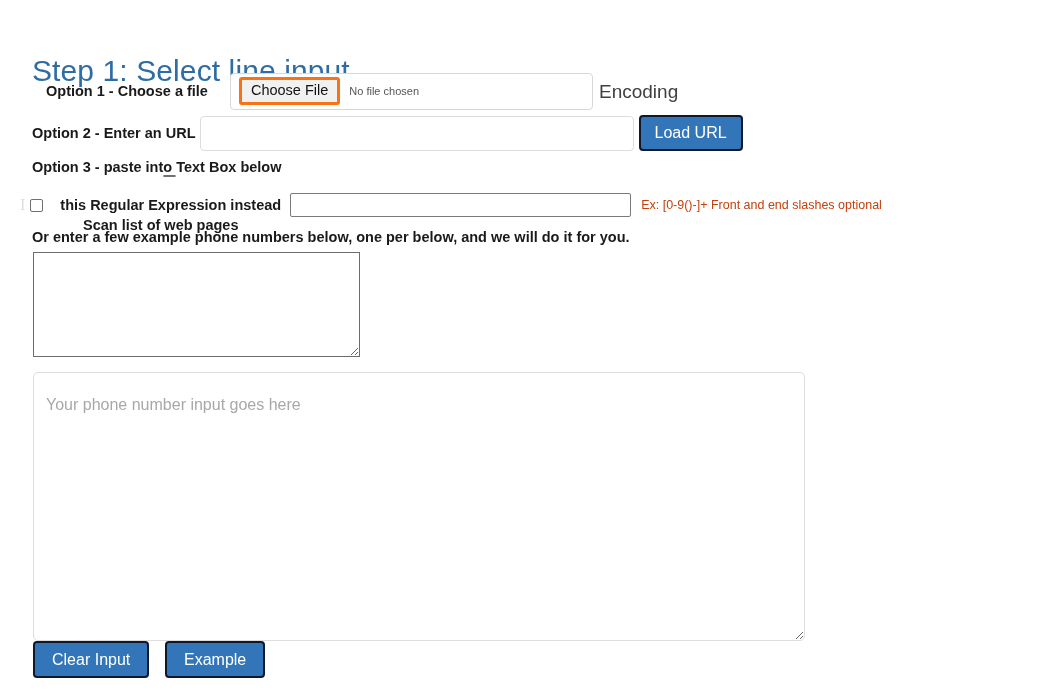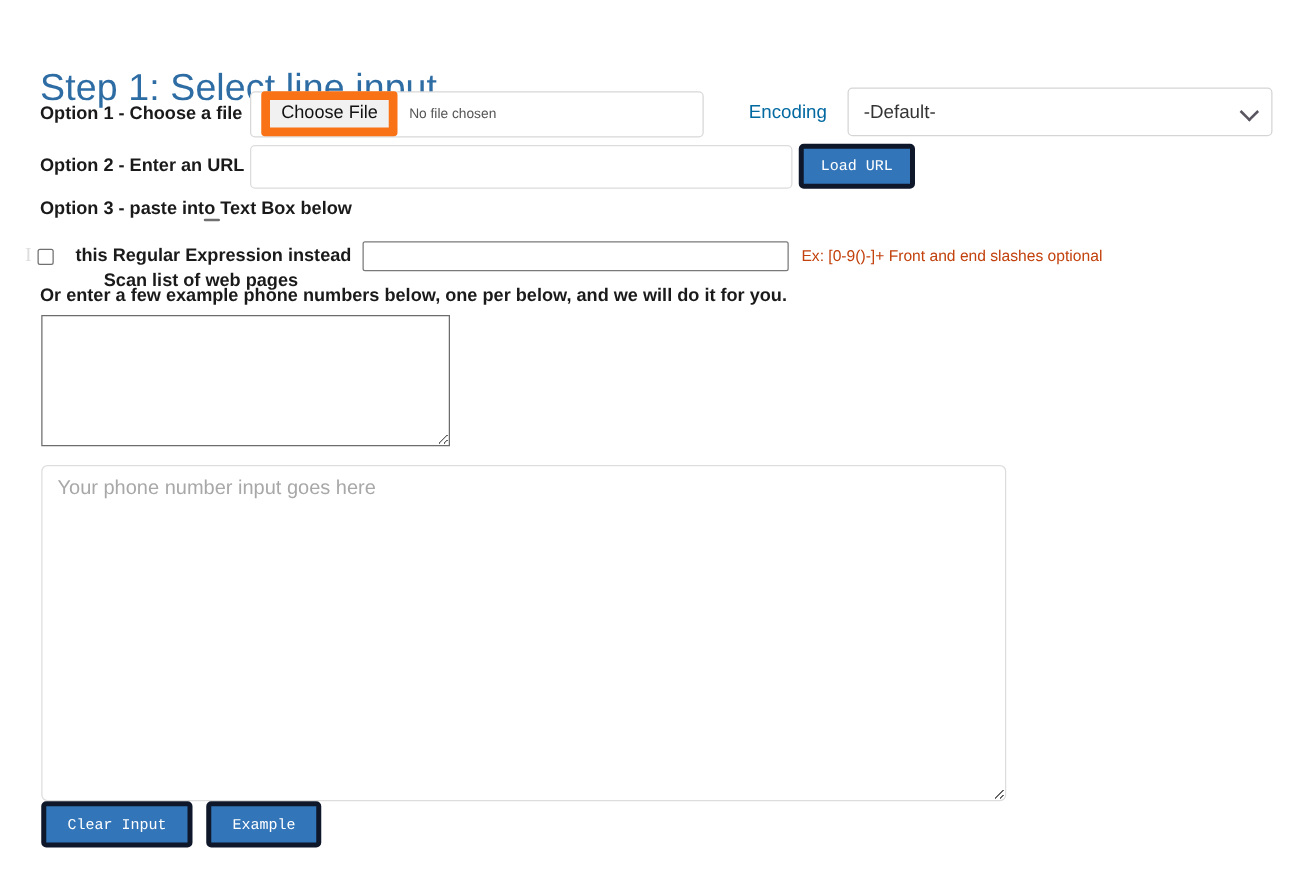--- a/index.html
+++ b/index.html
@@ -52,61 +52,62 @@
   }
   .lbl-plain {
     font-weight: normal;
     color: #333333;
     font-size: 15px;
     white-space: nowrap;
   }
 
   
   #row-file {
-    left: 32px;
+    left: 46px;
     top: 72px;
     height: 38px;
+    gap: 16px;
   }
   .file-control {
     box-sizing: border-box;
     margin-left: 6px;
     width: 363px;
     height: 37px;
     border: 1px solid #d8d8d8;
     border-radius: 4px;
     background: #fff;
     display: flex;
     align-items: center;
     padding: 0 8px;
   }
   .choose-file-btn {
     box-sizing: border-box;
     font-family: "Liberation Sans", sans-serif;
     font-size: 14.5px;
     color: #111;
     background: #f1f1f1;
-    border: 7px solid #f97316;
+    border: 3px solid #f97316;
     border-radius: 3px;
     padding: 2px 9px 3px 9px;
     line-height: 17px;
     white-space: nowrap;
   }
   .file-status {
     margin-left: 9px;
     color: #555555;
     font-size: 11px;
     white-space: nowrap;
   }
 
   #encoding-label {
     position: absolute;
     left: 599px;
     top: 81px;
-    font-size: 15px;
-    color: #0369a1;
+    font-size: 19px;
+    color: #404040;
     text-align: center;
   }
   .select-wrap {
     position: absolute;
     left: 678px;
     top: 70px;
     width: 340px;
     height: 39px;
   }
   .select-box {
@@ -149,26 +150,26 @@
     border-radius: 4px;
     background: #fff;
     font-family: "Liberation Sans", sans-serif;
     font-size: 14px;
     color: #333;
     padding: 0 10px;
     outline: none;
   }
   .btn {
     box-sizing: border-box;
-    font-family: Liberation Mono, monospace;
+    font-family: Liberation Sans, sans-serif;
     background: #3275b8;
-    border: 4px solid #0f172a;
+    border: 2px solid #0f172a;
     border-radius: 4px;
     color: #ffffff;
-    font-size: 12px;
+    font-size: 16px;
     line-height: 1;
     cursor: pointer;
     white-space: nowrap;
   }
   #load-url-button {
     margin-left: 5px;
     height: 36px;
     padding: 0 14px;
   }
 
@@ -271,21 +272,21 @@
     width: 772px;
     height: 269px;
     border: 1px solid #dddddd;
     border-radius: 5px;
     background: #fff;
     resize: both;
     overflow: auto;
     font-family: "Liberation Sans", sans-serif;
     font-size: 16px;
     color: #333;
-    padding: 9px 12px;
+    padding: 23px 12px;
     outline: none;
   }
   .ta-big::placeholder { color: #a8a8a8; }
 
   
   #clear-input-button {
     position: absolute;
     left: 33px;
     top: 641px;
     height: 37px;
@@ -309,26 +310,20 @@
   <div class="row" id="row-file">
     <span class="lbl-bold">Option 1 - Choose a file</span>
     <div class="file-control">
       <span class="choose-file-btn">Choose File</span>
       <span class="file-status">No file chosen</span>
     </div>
   </div>
 
   <span class="lbl-plain" id="encoding-label">Encoding</span>
 
-  <div class="select-wrap">
-    <div class="select-box">
-      <span>-Default-</span>
-    </div>
-    <span class="chev"></span>
-  </div>
 
   <div class="row" id="row-url">
     <span class="lbl-bold">Option 2 - Enter an URL</span>
     <input class="url-input" type="text" value="" style="">
     <button class="btn" id="load-url-button">Load URL</button>
   </div>
 
   <div class="row" id="row-opt3">
     <span class="lbl-bold">Option 3 - paste into Text Box below</span>
     <input class="cb" type="checkbox" id="scan-checkbox" style="">

